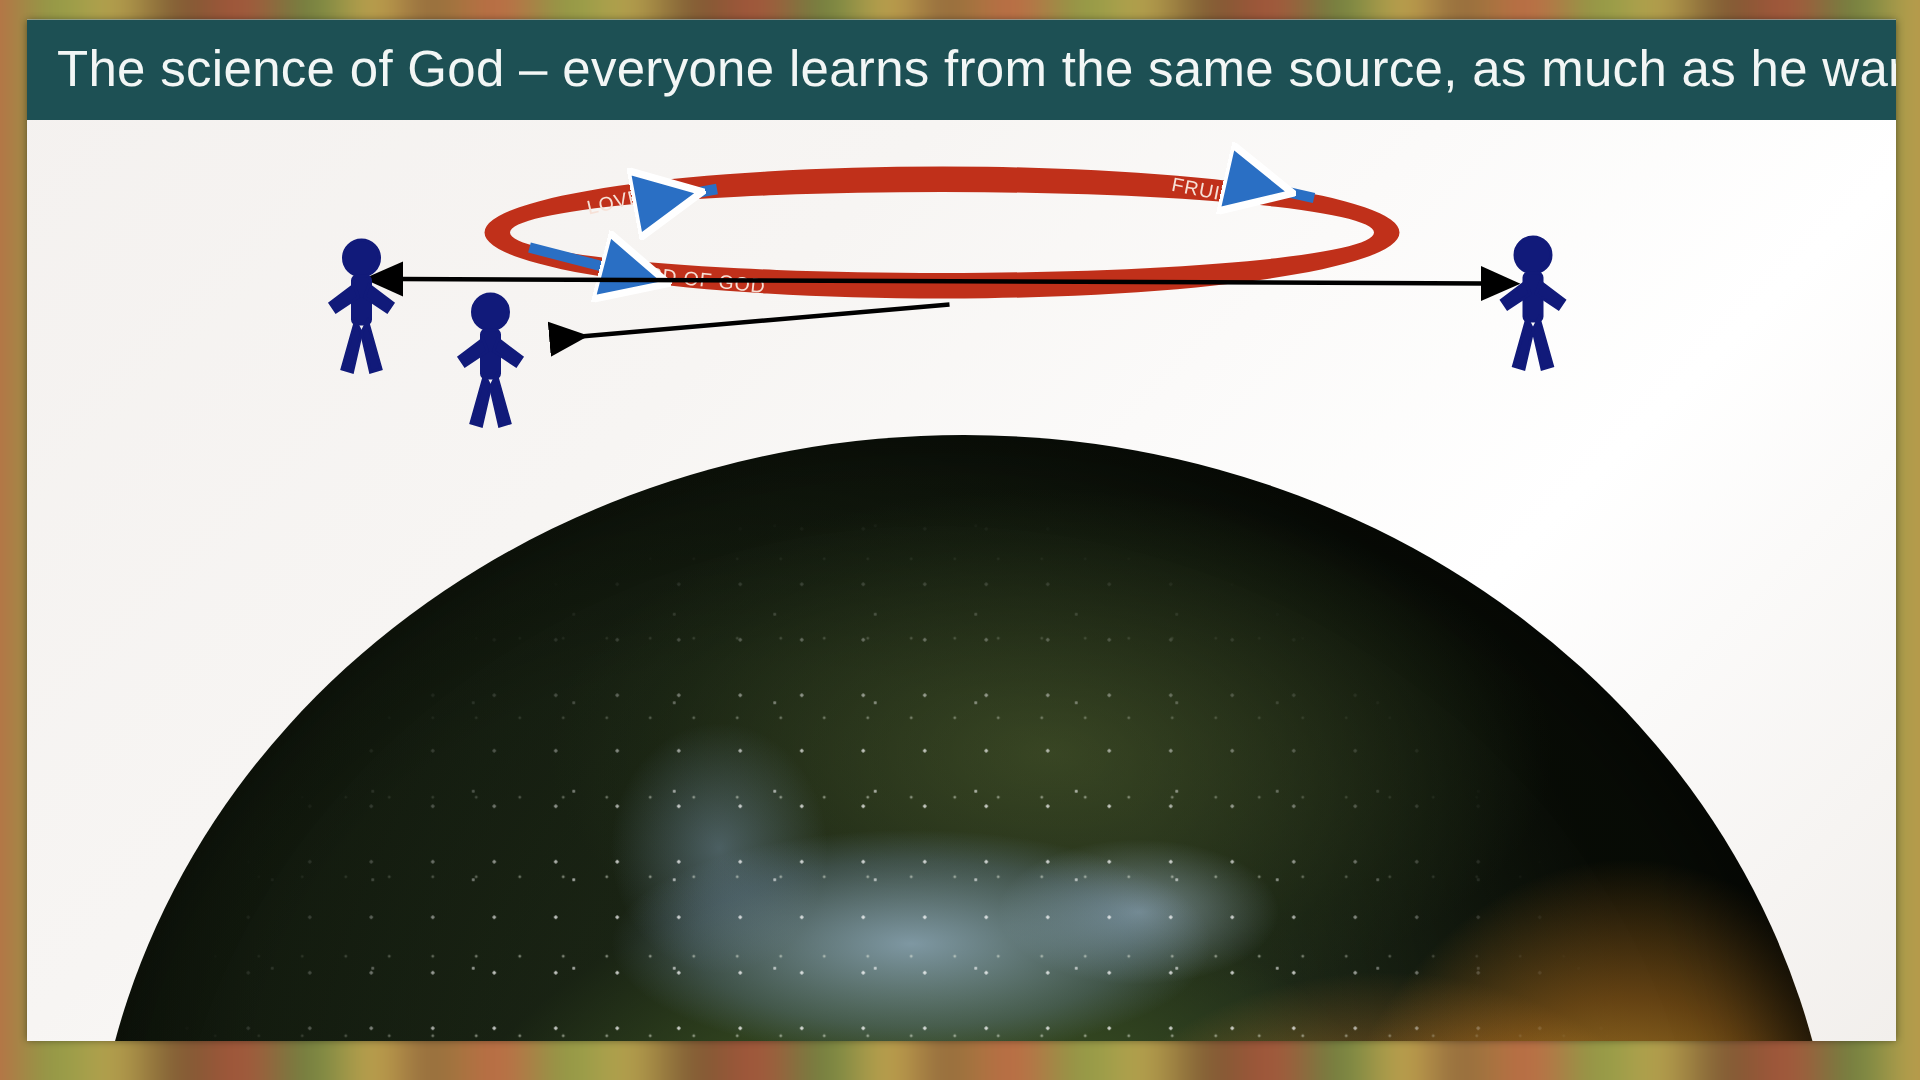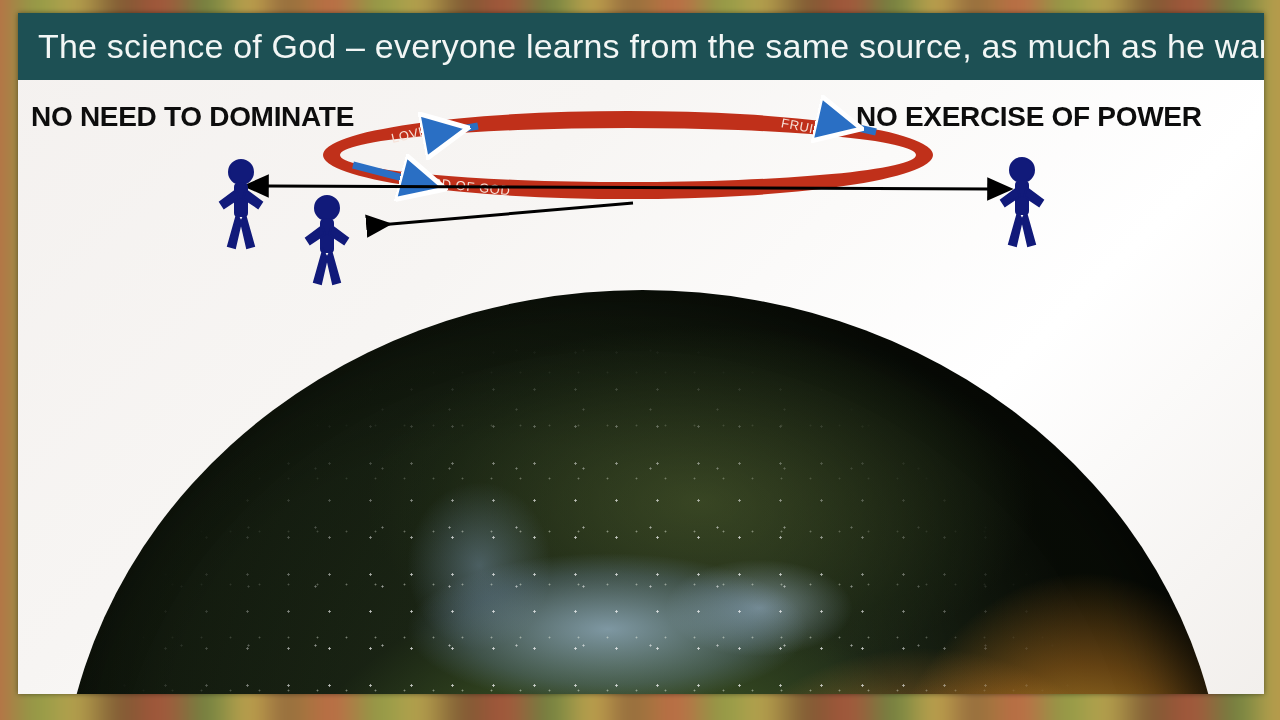--- a/index.html
+++ b/index.html
@@ -226,23 +226,21 @@
 <div id="slide-root">
 
   <div id="frame-backdrop"></div>
 
   <div id="slide-canvas">
 
     <div id="title-bar">
       <div id="title-text">The science of God – everyone learns from the same source, as much as he wants</div>
     </div>
 
-    <div class="side-heading" id="heading-left">NO NEED TO DOMINATE</div>
-
-    <div class="side-heading" id="heading-right">NO EXERCISE OF POWER</div>
+
 
     <div id="globe-wrap">
       <div id="globe"></div>
       <div id="globe-speckles"></div>
     </div>
 
     <div id="diagram">
 
       <div id="god-ring"></div>
 

